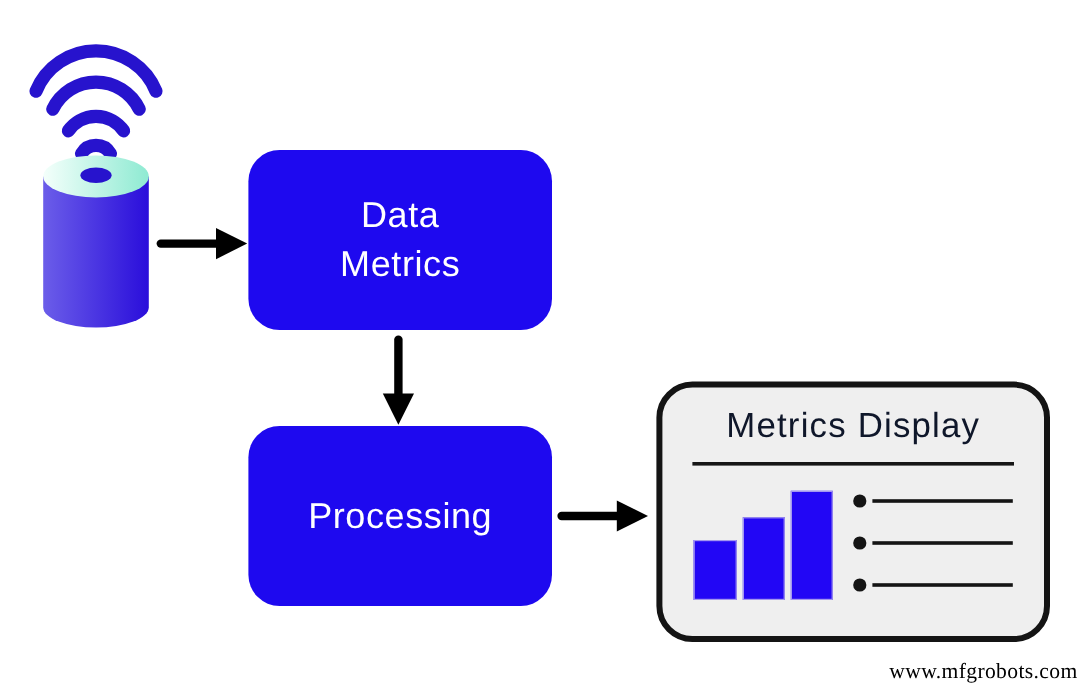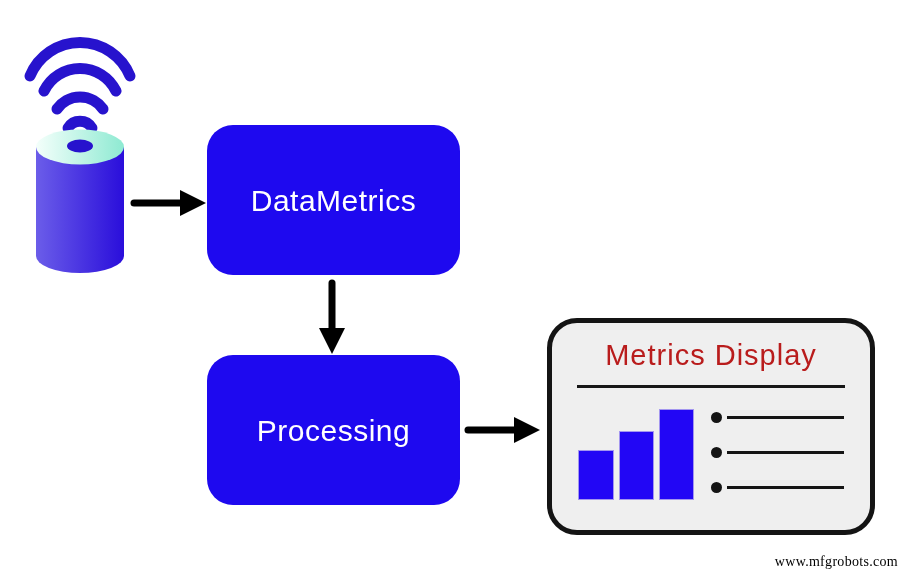--- a/index.html
+++ b/index.html
@@ -25,21 +25,21 @@
 
   
   .flow-box {
     position: absolute;
     left: 207px;
     width: 253px;
     height: 150px;
     background: #1e09ef;
     border-radius: 26px;
     display: flex;
-    flex-direction: row;
+    flex-direction: column;
     align-items: center;
     justify-content: center;
     color: #ffffff;
     font-size: 30px;
     line-height: 41px;
     letter-spacing: 0.5px;
     text-align: center;
   }
   .box-upload { top: 125px; }
   .box-processing { top: 355px; }
@@ -56,21 +56,21 @@
     border-radius: 30px;
   }
   .metrics-title {
     position: absolute;
     top: 16px;
     left: 0;
     width: 100%;
     text-align: center;
     font-size: 29px;
     letter-spacing: 1px;
-    color: #b91c1c;
+    color: #0f172a;
     white-space: nowrap;
   }
   .metrics-underline {
     position: absolute;
     left: 25px;
     top: 62px;
     width: 268px;
     height: 3px;
     background: #161616;
   }
@@ -116,21 +116,21 @@
     height: 3px;
     background: #141414;
   }
 
   
   .watermark {
     position: absolute;
     right: 8px;
     bottom: 5px;
     font-family: "Liberation Serif", serif;
-    font-size: 14px;
+    font-size: 18px;
     color: #000000;
     letter-spacing: 0.3px;
   }
 </style>
 </head>
 <body>
 
 <div class="canvas">
 
   <svg class="sensor-svg" width="170" height="300" viewBox="0 0 170 300">

